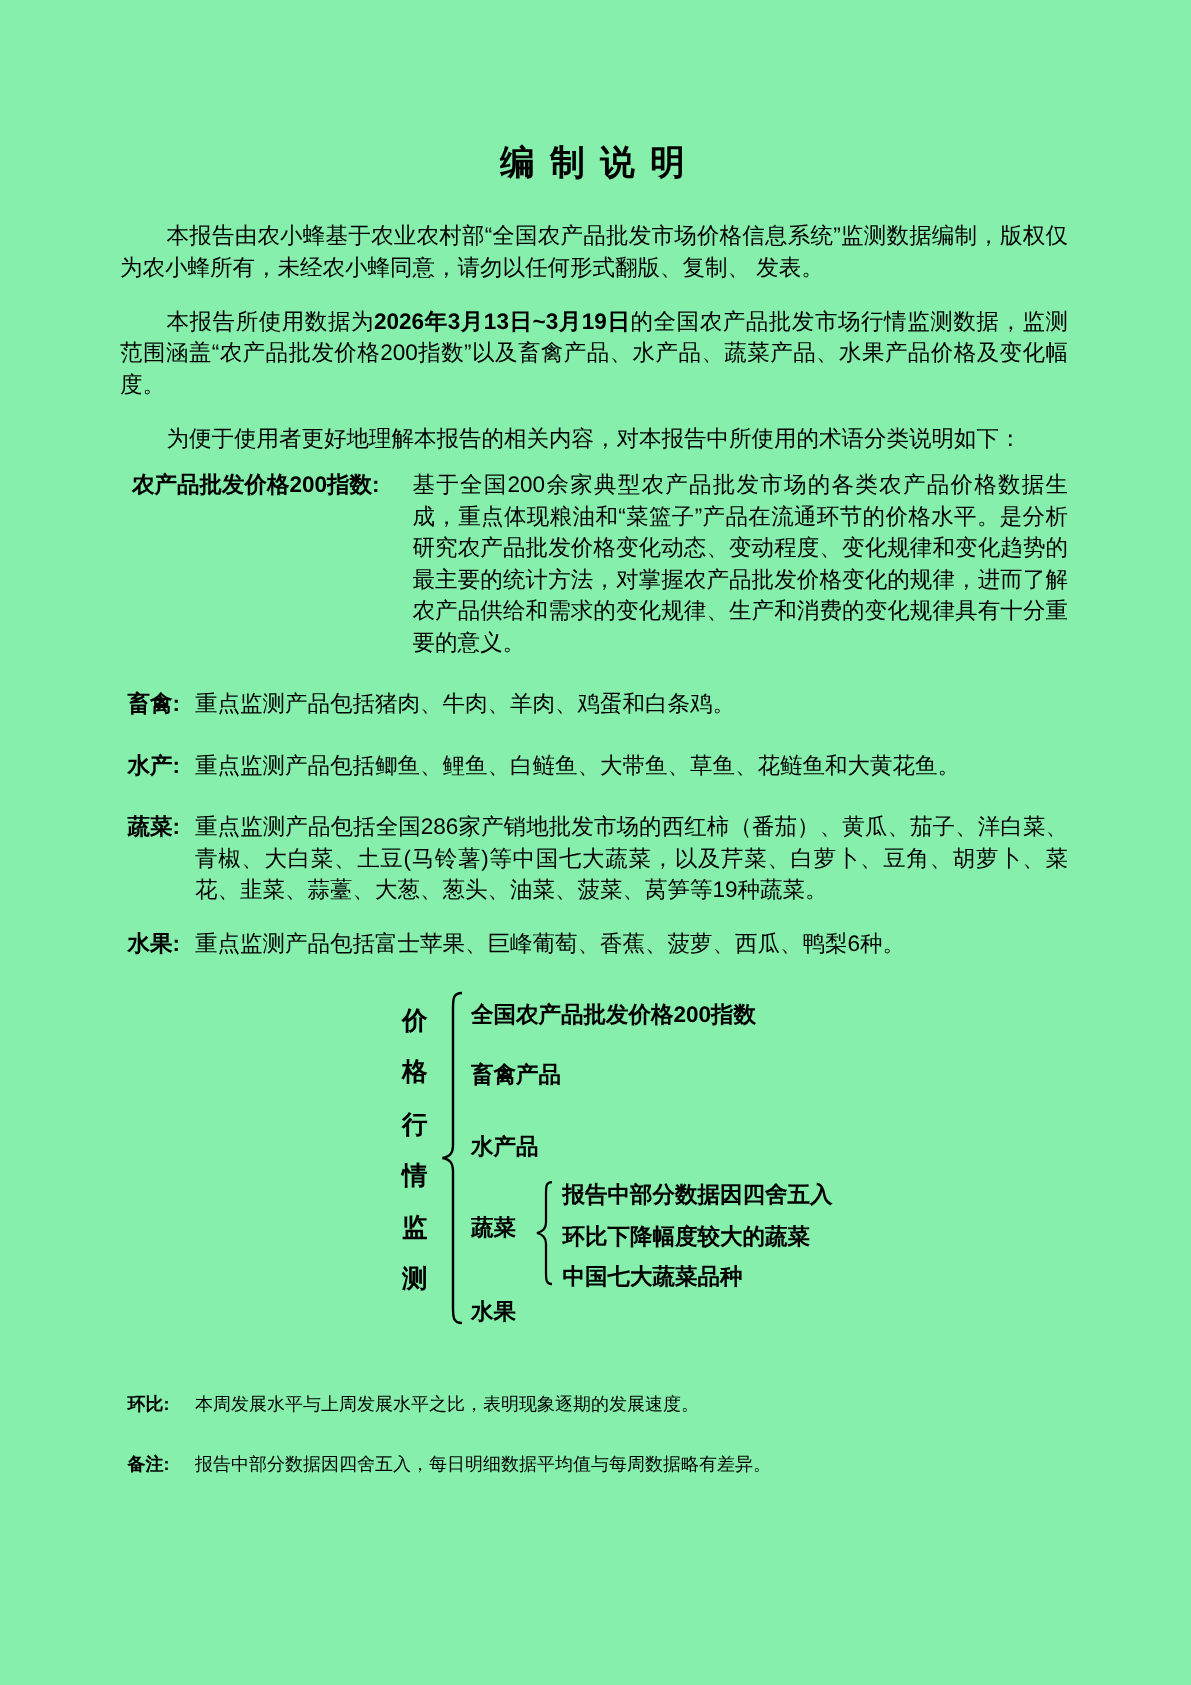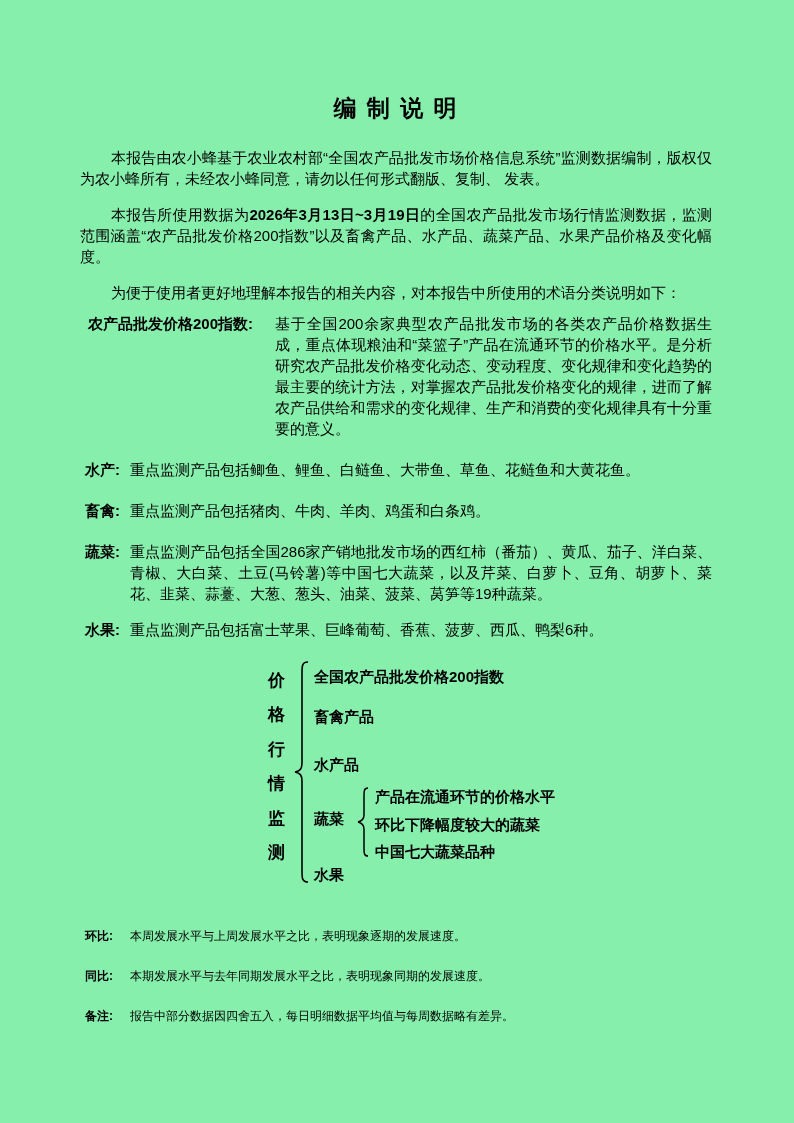--- a/index.html
+++ b/index.html
@@ -122,27 +122,27 @@
   <p class="para"><span>本报告所使用数据为</span><span class="bold">2026年3月13日~3月19日</span><span>的全国农产品批发市场行情监测数据，监测范围涵盖“农产品批发价格200指数”以及畜禽产品、水产品、蔬菜产品、水果产品价格及变化幅度。</span></p>
 
   <p class="para tight">为便于使用者更好地理解本报告的相关内容，对本报告中所使用的术语分类说明如下：</p>
 
   <div class="index-row">
     <div class="index-label">农产品批发价格200指数:</div>
     <div class="index-def">基于全国200余家典型农产品批发市场的各类农产品价格数据生成，重点体现粮油和“菜篮子”产品在流通环节的价格水平。是分析研究农产品批发价格变化动态、变动程度、变化规律和变化趋势的最主要的统计方法，对掌握农产品批发价格变化的规律，进而了解农产品供给和需求的变化规律、生产和消费的变化规律具有十分重要的意义。</div>
   </div>
 
   <div class="term-row">
-    <div class="term-label">水产:</div>
-    <div class="term-def">重点监测产品包括鲫鱼、鲤鱼、白鲢鱼、大带鱼、草鱼、花鲢鱼和大黄花鱼。</div>
+    <div class="term-label">畜禽:</div>
+    <div class="term-def">重点监测产品包括猪肉、牛肉、羊肉、鸡蛋和白条鸡。</div>
   </div>
 
   <div class="term-row">
-    <div class="term-label">畜禽:</div>
-    <div class="term-def">重点监测产品包括猪肉、牛肉、羊肉、鸡蛋和白条鸡。</div>
+    <div class="term-label">水产:</div>
+    <div class="term-def">重点监测产品包括鲫鱼、鲤鱼、白鲢鱼、大带鱼、草鱼、花鲢鱼和大黄花鱼。</div>
   </div>
 
   <div class="term-row">
     <div class="term-label">蔬菜:</div>
     <div class="term-def">重点监测产品包括全国286家产销地批发市场的西红柿（番茄）、黄瓜、茄子、洋白菜、青椒、大白菜、土豆(马铃薯)等中国七大蔬菜，以及芹菜、白萝卜、豆角、胡萝卜、菜花、韭菜、蒜薹、大葱、葱头、油菜、菠菜、莴笋等19种蔬菜。</div>
   </div>
 
   <div class="term-row last">
     <div class="term-label">水果:</div>
     <div class="term-def">重点监测产品包括富士苹果、巨峰葡萄、香蕉、菠萝、西瓜、鸭梨6种。</div>
@@ -165,33 +165,29 @@
     <div class="diagram-item di-0">全国农产品批发价格200指数</div>
     <div class="diagram-item di-1">畜禽产品</div>
     <div class="diagram-item di-2">水产品</div>
     <div class="diagram-item di-3">蔬菜</div>
     <div class="diagram-item di-4">水果</div>
 
     <svg class="brace-small" width="14" height="72" viewBox="0 0 14 72">
       <path d="M12,2 C8,2 8,5 8,10 L8,29 C8,33 6,35 2,36 C6,37 8,39 8,43 L8,62 C8,67 8,70 12,70" fill="none" stroke="#000000" stroke-width="1.5"></path>
     </svg>
 
-    <div class="diagram-subitem ds-0">产品在流通环节的价格水平</div>
+    <div class="diagram-subitem ds-0">报告中部分数据因四舍五入</div>
     <div class="diagram-subitem ds-1">环比下降幅度较大的蔬菜</div>
     <div class="diagram-subitem ds-2">中国七大蔬菜品种</div>
   </div>
 
   <div class="foot-row first">
     <div class="foot-label">环比:</div>
     <div class="foot-def">本周发展水平与上周发展水平之比，表明现象逐期的发展速度。</div>
   </div>
 
-  <div class="foot-row">
-    <div class="foot-label">同比:</div>
-    <div class="foot-def">本期发展水平与去年同期发展水平之比，表明现象同期的发展速度。</div>
-  </div>
 
   <div class="foot-row">
     <div class="foot-label">备注:</div>
     <div class="foot-def">报告中部分数据因四舍五入，每日明细数据平均值与每周数据略有差异。</div>
   </div>
 
 </div>
 
 </body></html>

